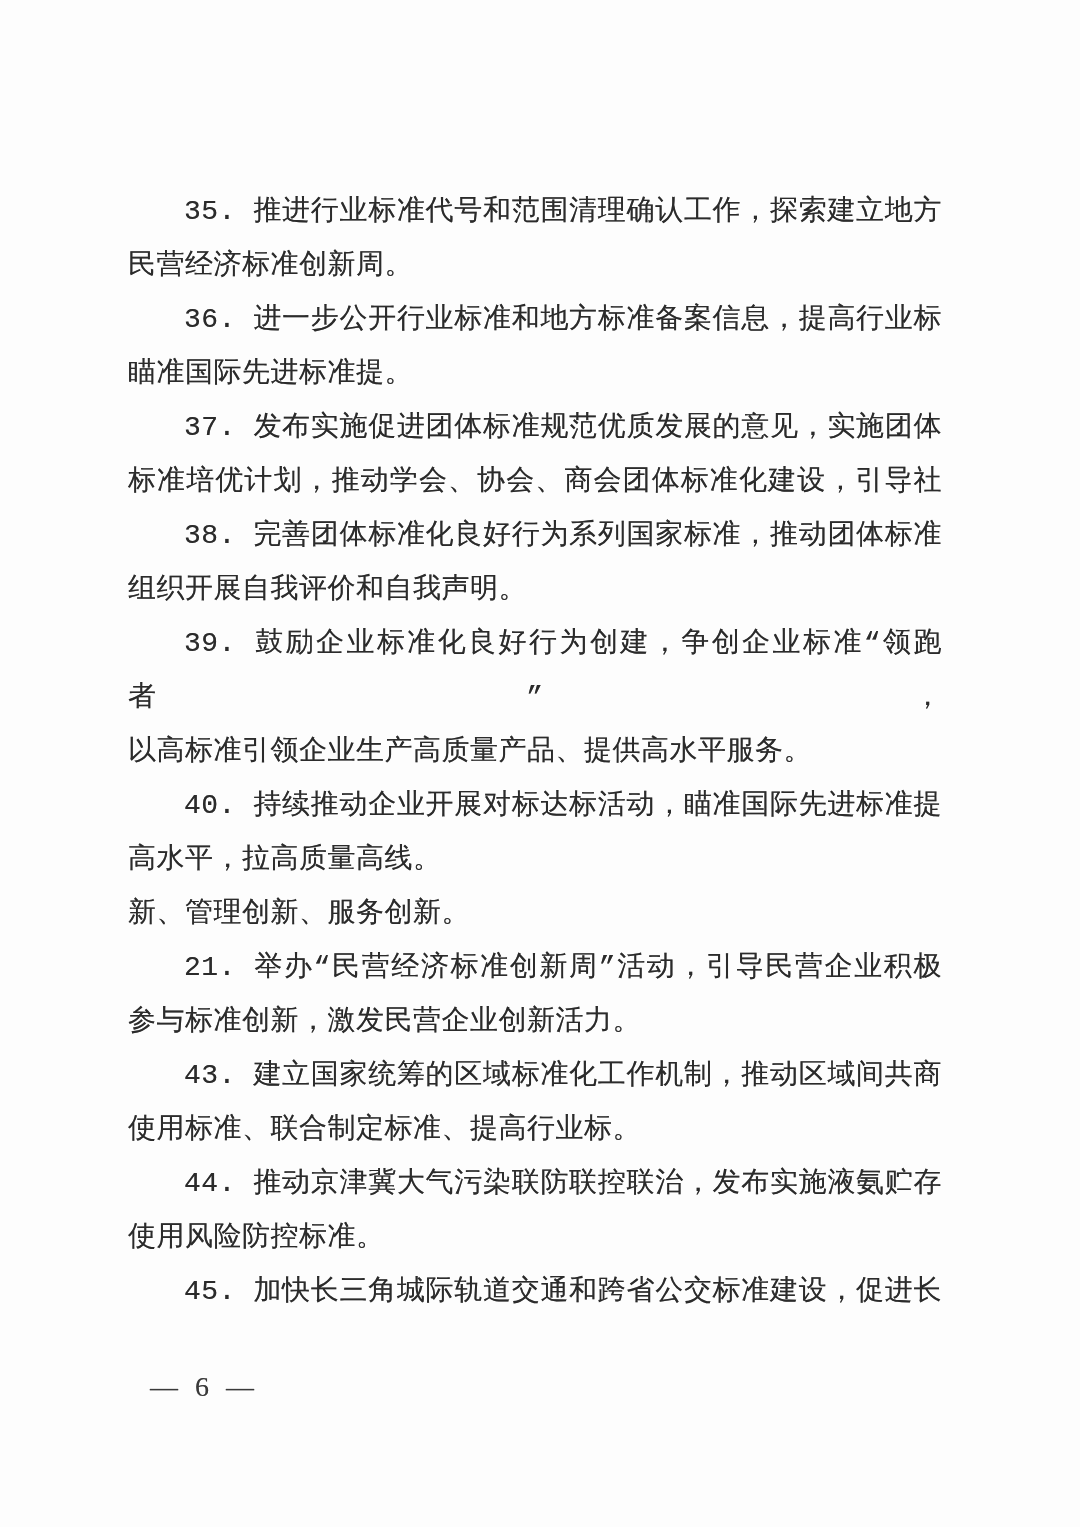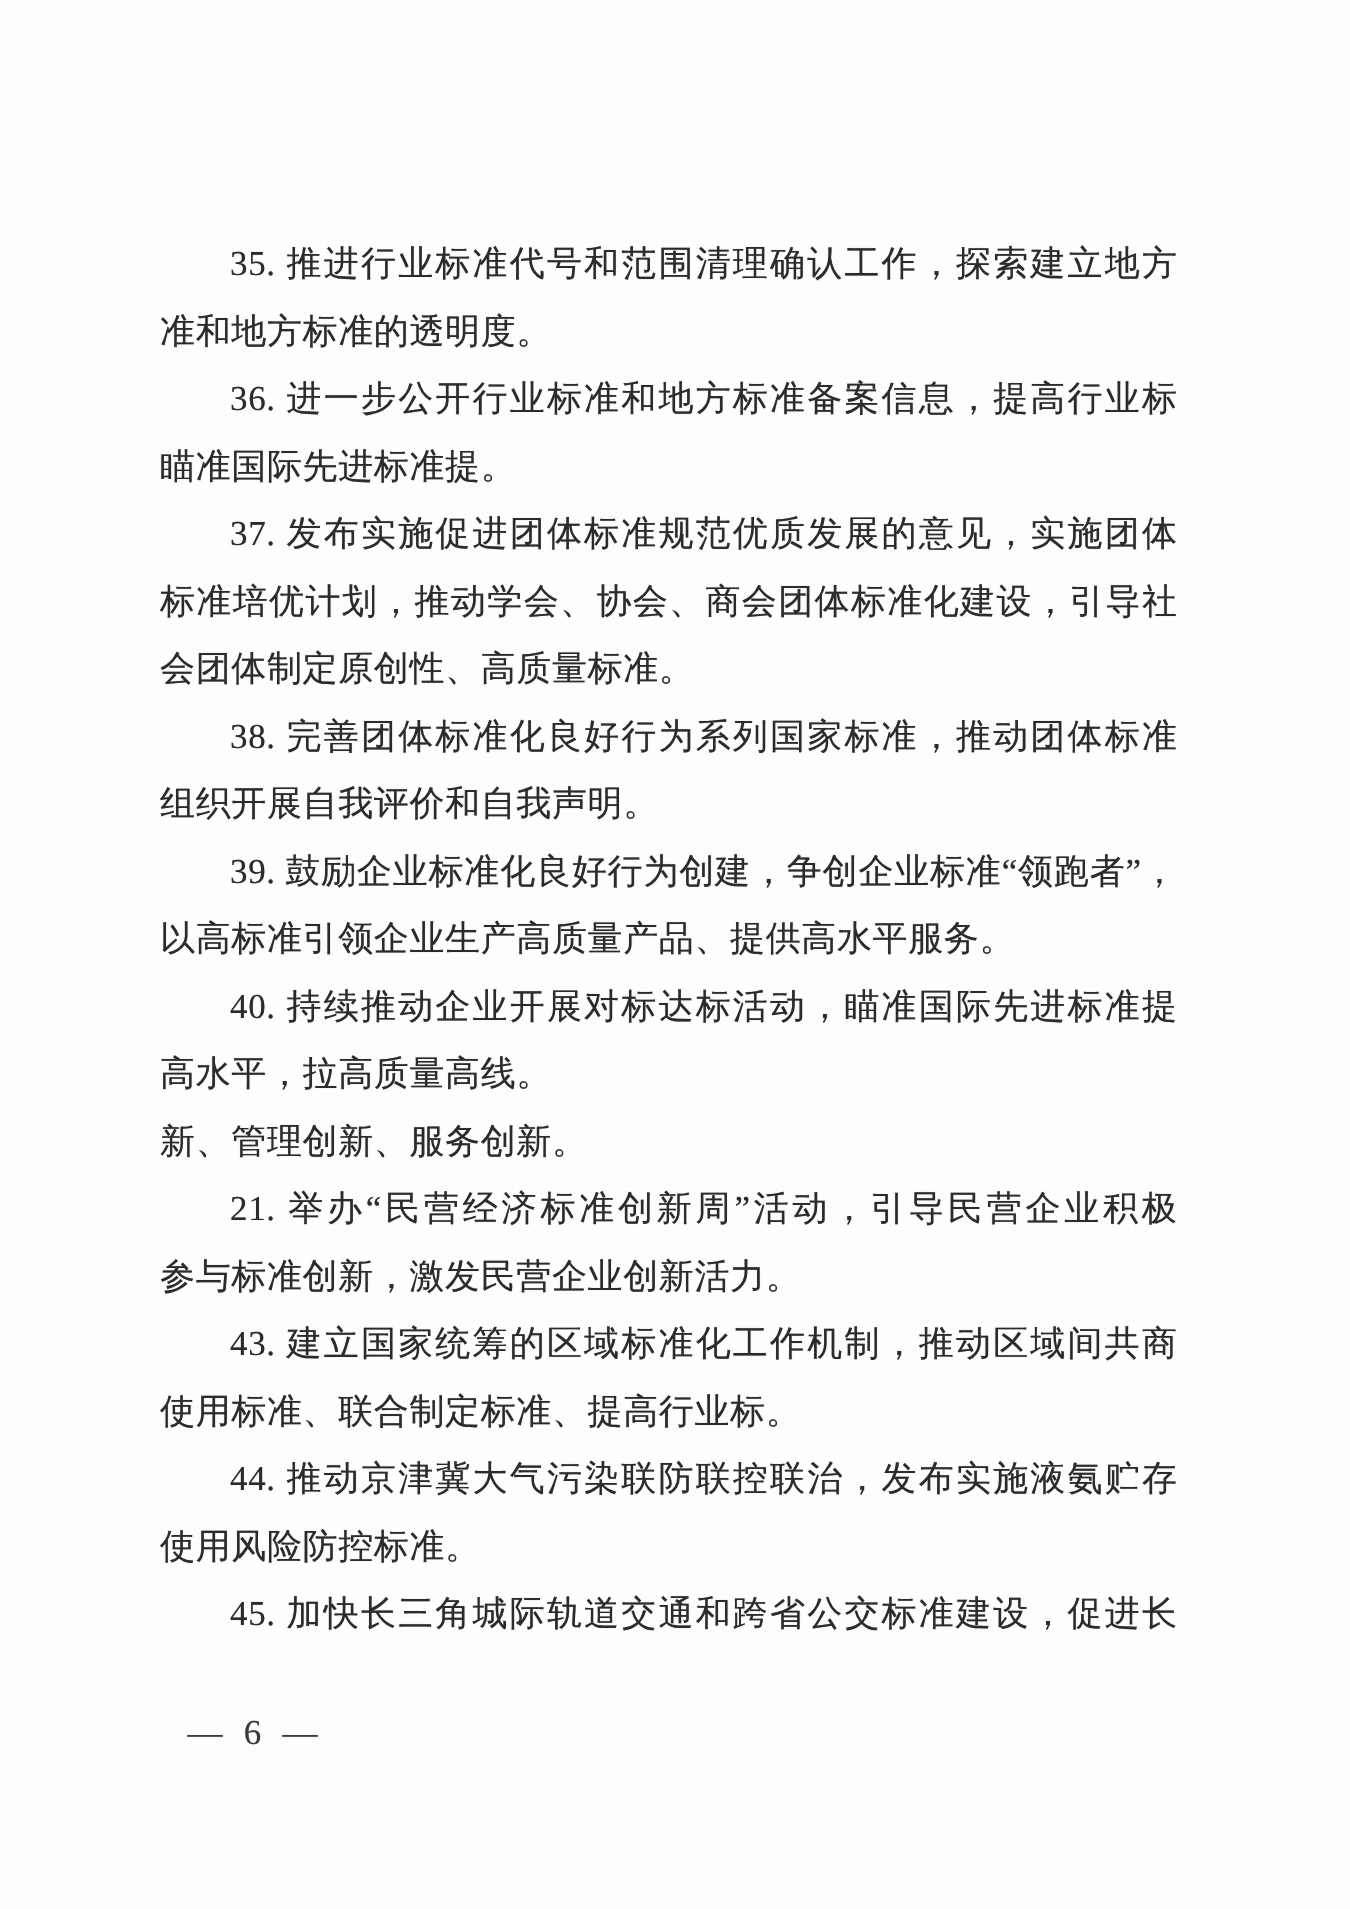--- a/index.html
+++ b/index.html
@@ -24,20 +24,21 @@
     font-size: 28px;
     line-height: 54px;
     letter-spacing: 0.5px;
     text-shadow: 0 0 0.6px rgba(40,40,40,0.55);
   }
   .para { margin: 0; padding: 0; }
   .line {
     width: 100%;
     text-align: justify;
     white-space: nowrap;
+    font-family: Liberation Mono, monospace;
   }
   .line.fill {
     white-space: normal;
     text-align-last: justify;
   }
   .line.first {
     text-indent: 2em;
   }
   .page-number {
     position: absolute;
@@ -53,32 +54,31 @@
 </style>
 </head>
 <body>
 
 <div class="page">
 
   <div class="doc-body">
 
     <div class="para">
       <div class="line first fill">35. 推进行业标准代号和范围清理确认工作，探索建立地方</div>
-      <div class="line">准和地方标准的透明度。</div>
+      <div class="line">民营经济标准创新周。</div>
     </div>
 
     <div class="para">
       <div class="line first fill">36. 进一步公开行业标准和地方标准备案信息，提高行业标</div>
       <div class="line">瞄准国际先进标准提。</div>
     </div>
 
     <div class="para">
       <div class="line first fill">37. 发布实施促进团体标准规范优质发展的意见，实施团体</div>
       <div class="line fill">标准培优计划，推动学会、协会、商会团体标准化建设，引导社</div>
-      <div class="line">会团体制定原创性、高质量标准。</div>
     </div>
 
     <div class="para">
       <div class="line first fill">38. 完善团体标准化良好行为系列国家标准，推动团体标准</div>
       <div class="line">组织开展自我评价和自我声明。</div>
     </div>
 
     <div class="para">
       <div class="line first fill">39. 鼓励企业标准化良好行为创建，争创企业标准“领跑者”，</div>
       <div class="line">以高标准引领企业生产高质量产品、提供高水平服务。</div>

